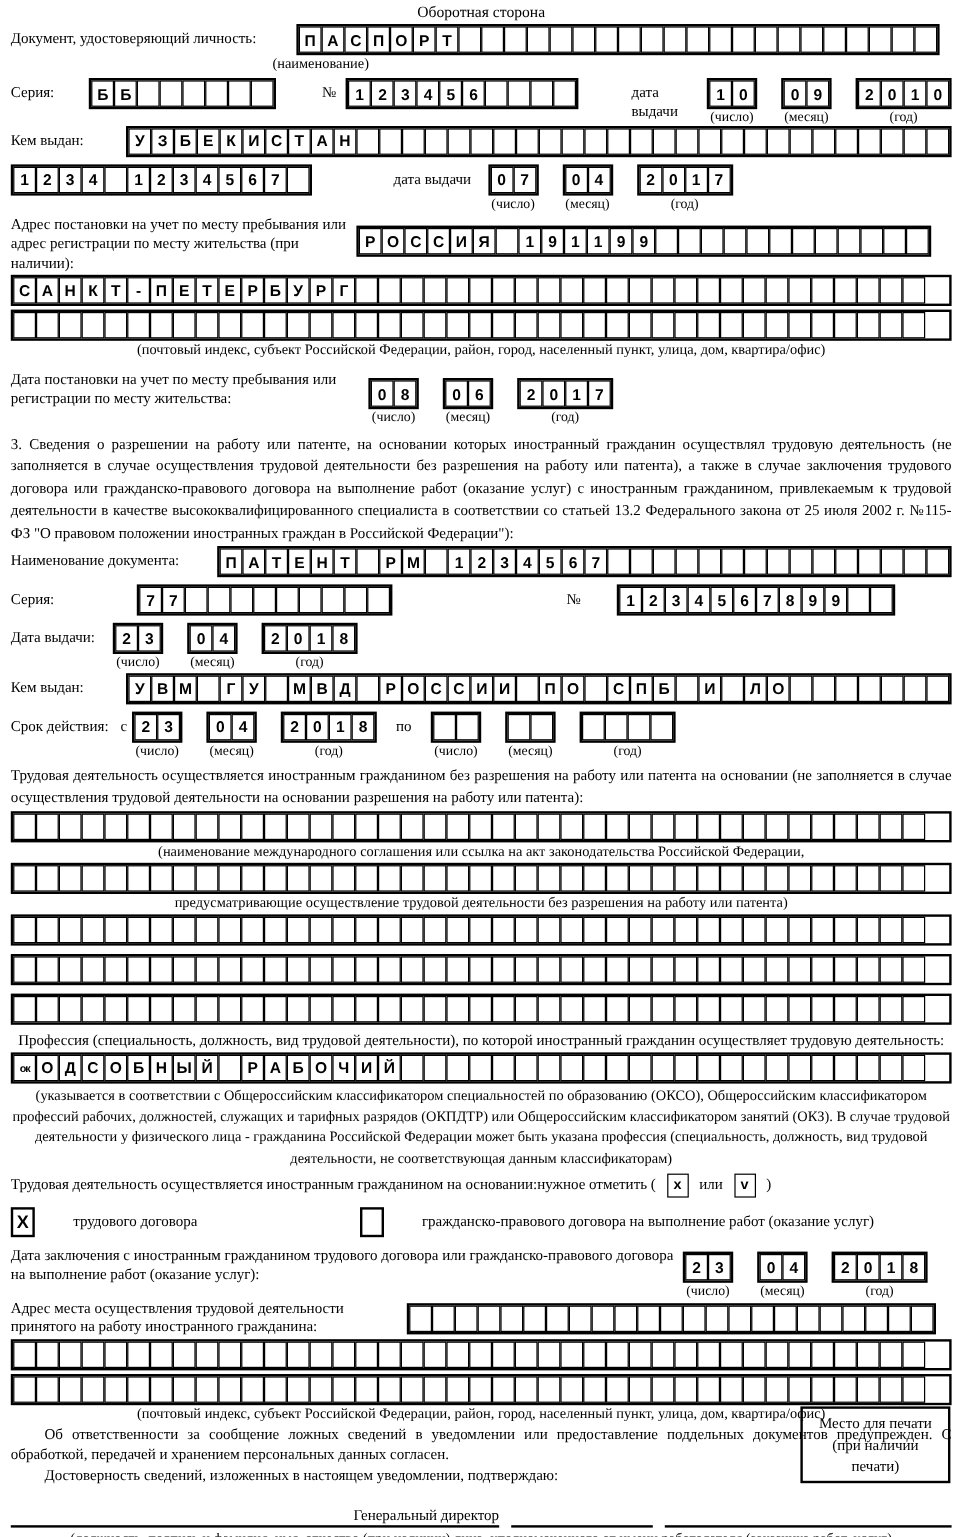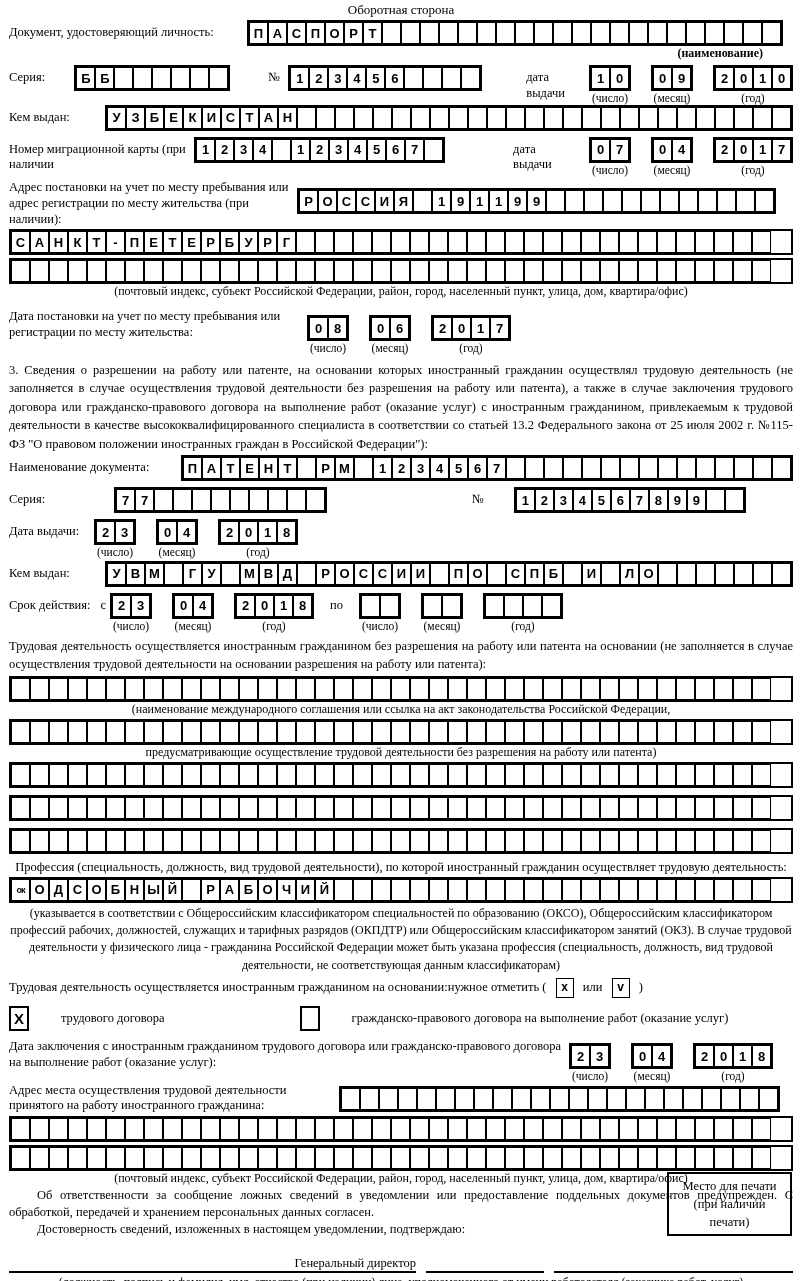--- a/index.html
+++ b/index.html
@@ -77,21 +77,21 @@
         <div class="cell"></div>
         <div class="cell"></div>
         <div class="cell"></div>
         <div class="cell"></div>
         <div class="cell"></div>
         <div class="cell"></div>
         <div class="cell"></div>
         <div class="cell"></div>
       </div>
   </div>
-  <div class="cap" style="text-align:right; margin-left:218px; width:536px;font-weight:bold;">(наименование)</div>
+  <div class="cap" style="text-align:left; margin-left:218px; width:536px;">(наименование)</div>
 
   <div class="row mt4">
     <div class="lbl" style="width:60px; margin-top:5px;">Серия:</div>
     <div class="strip" style="margin-left:20px;">
         <div class="cell">Б</div>
         <div class="cell">Б</div>
         <div class="cell"></div>
         <div class="cell"></div>
         <div class="cell"></div>
         <div class="cell"></div>
@@ -175,21 +175,20 @@
         <div class="cell"></div>
         <div class="cell"></div>
         <div class="cell"></div>
         <div class="cell"></div>
         <div class="cell"></div>
         <div class="cell"></div>
       </div>
   </div>
 
   <div class="row mt6">
-    <div class="lbl" style="width:193px; margin-top:5px;">Номер миграционной карты (при наличии</div>
     <div class="strip">
         <div class="cell">1</div>
         <div class="cell">2</div>
         <div class="cell">3</div>
         <div class="cell">4</div>
         <div class="cell"></div>
         <div class="cell">1</div>
         <div class="cell">2</div>
         <div class="cell">3</div>
         <div class="cell">4</div>

